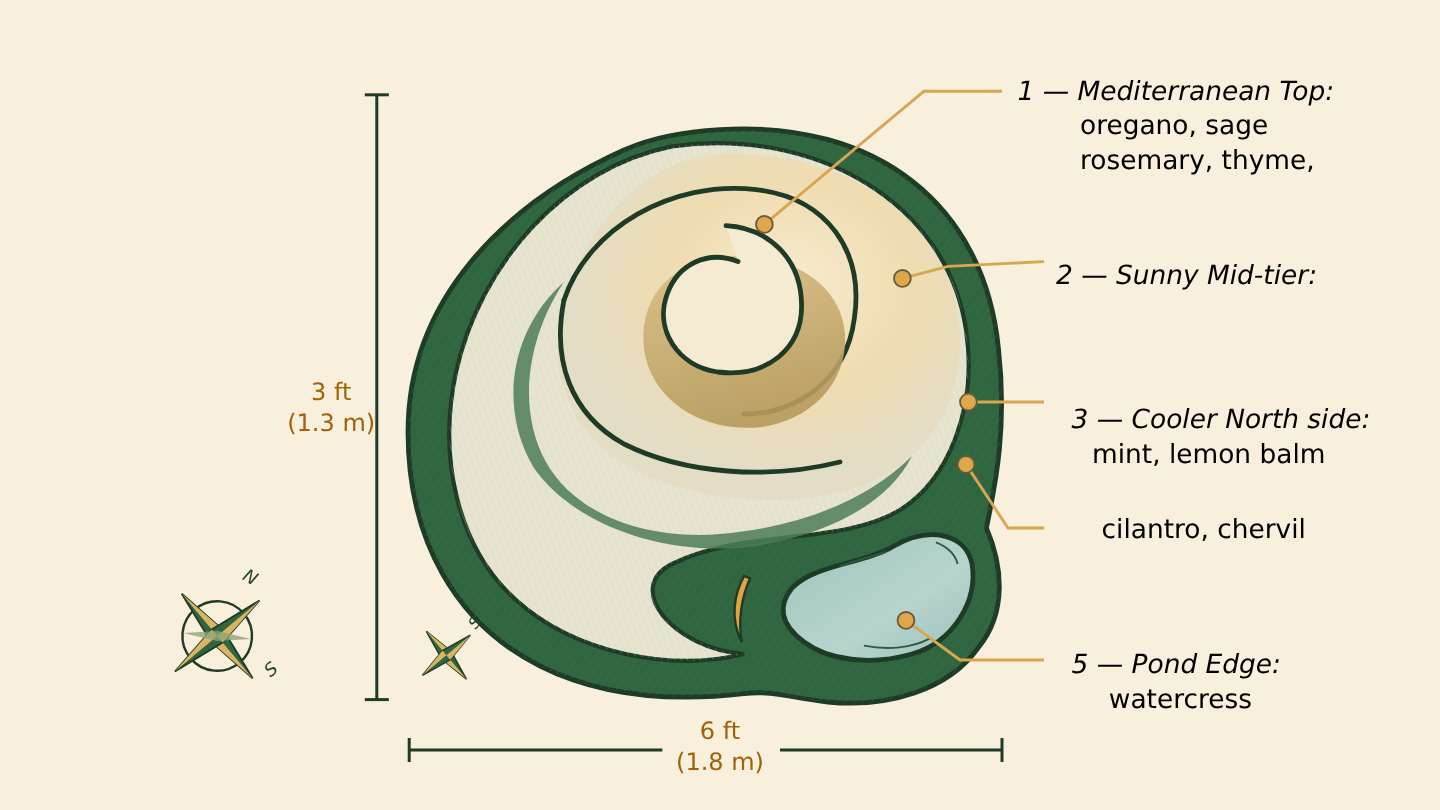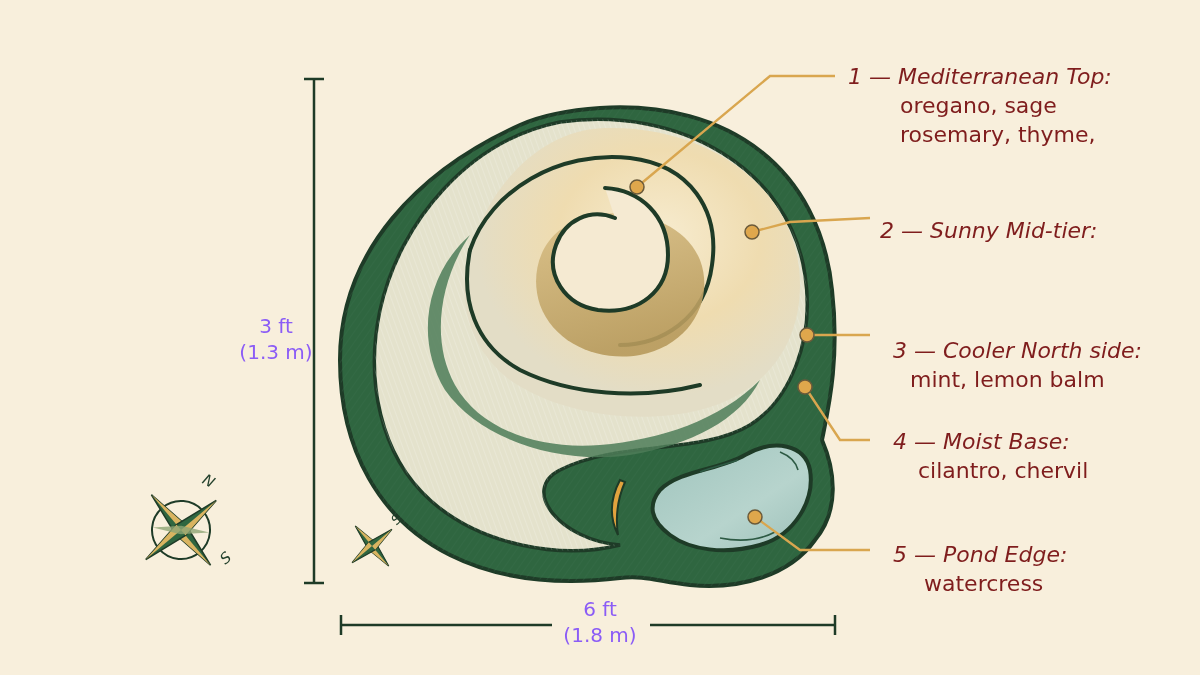--- a/index.html
+++ b/index.html
@@ -8,30 +8,30 @@
       background: #f8efdc;
       position: relative;
       font-family: "DejaVu Sans", "Liberation Sans", sans-serif;
       color: #1c2a1e;
     }
     #canvas { position: absolute; left: 0; top: 0; width: 1200px; height: 675px; }
     .label {
       position: absolute;
       font-size: 22px;
       line-height: 29px;
-      color: #7f1d1d;
+      color: #000000;
       white-space: nowrap;
     }
     .label .head { font-style: italic; display: block; }
     .label .plants { display: block; }
     .dim-text {
       position: absolute;
       font-size: 20px;
       line-height: 26px;
-      color: #8b5cf6;
+      color: #a16207;
       text-align: center;
       white-space: nowrap;
     }
     .compass-letter {
       position: absolute;
       font-size: 15px;
       font-style: italic;
       color: #24412c;
     }
   </style>
@@ -225,20 +225,19 @@
 <div class="label" style="left:880px; top:204px;margin-top:12px;">
   <span class="head">2 — Sunny Mid-tier:</span>
 </div>
 
 <div class="label" style="left:893px; top:336px;">
   <span class="head">3 — Cooler North side:</span>
   <span class="plants" style="padding-left:17px;">mint, lemon balm</span>
 </div>
 
 <div class="label" style="left:893px; top:427px;">
-  <span class="head">4 — Moist Base:</span>
   <span class="plants" style="padding-left:25px;">cilantro, chervil</span>
 </div>
 
 <div class="label" style="left:893px; top:540px;">
   <span class="head">5 — Pond Edge:</span>
   <span class="plants" style="padding-left:31px;">watercress</span>
 </div>
 
 </body></html>

